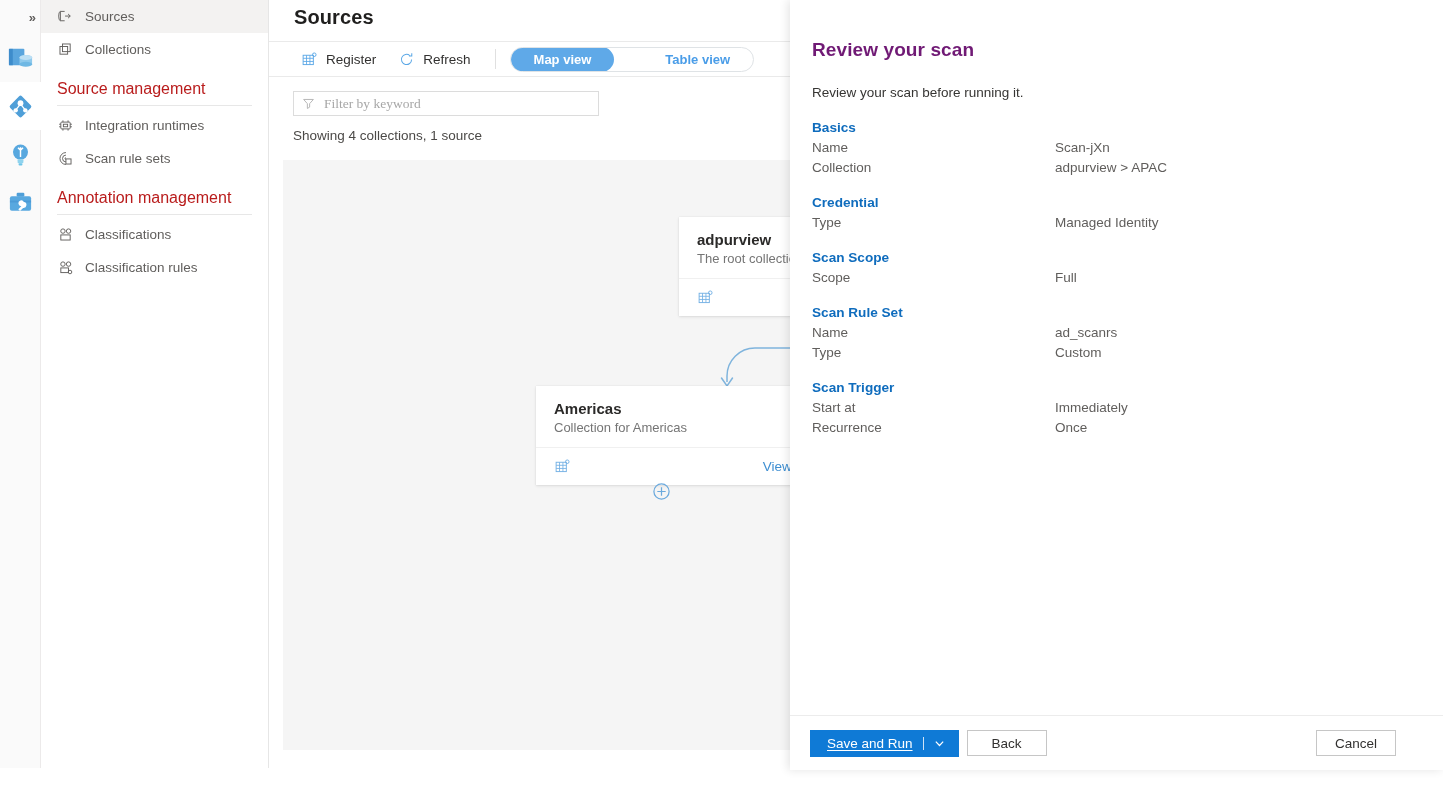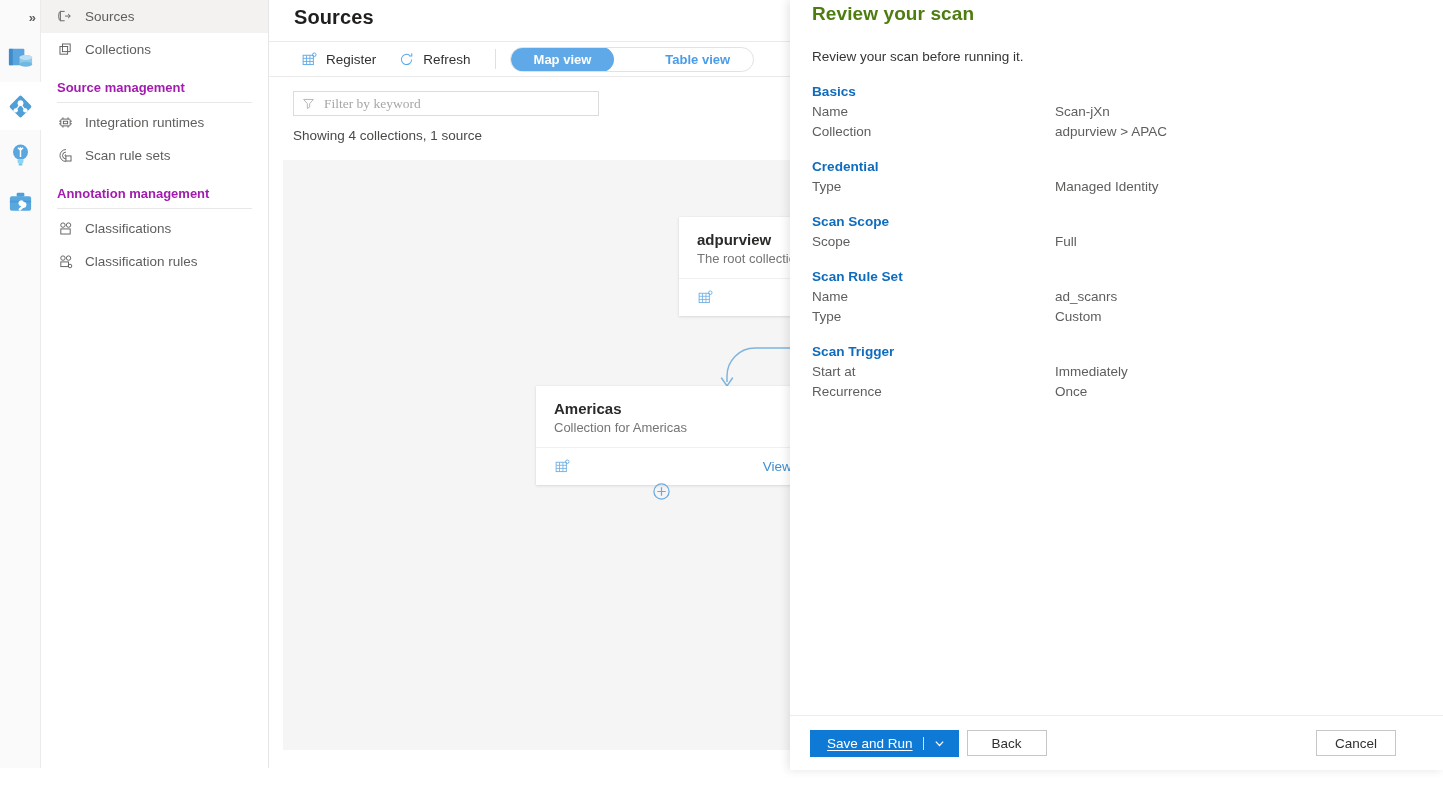--- a/index.html
+++ b/index.html
@@ -40,21 +40,21 @@
     background: #ffffff; border-right: 1px solid #e6e6e6;
   }
   .nav-item {
     height: 33px; display: flex; align-items: center;
     padding-left: 16px; gap: 11px; cursor: pointer; color: #605e5c;
     font-size: 13.5px;
   }
   .nav-item.active { background: #f3f2f1; }
   .nav-ico { width: 17px; height: 17px; flex: 0 0 17px; color: #605e5c; display:block; }
   .nav-group {
-    padding: 14px 0 7px 16px; font-size: 13px; color: #a21caf; font-weight: 700;
+    padding: 14px 0 7px 16px; font-size: 16px; color: #b91c1c; font-weight: 400;
   }
   .nav-sep { height: 1px; background: #e7e7e7; margin: 0 16px 3px 16px; }
 
   
   .main {
     position: absolute; left: 269px; top: 0; right: 0; height: 768px;
     background: #ffffff;
   }
   .page-title {
     position: absolute; left: 25px; top: 6px;
@@ -121,22 +121,22 @@
   }
   .arrow-svg { position: absolute; overflow: visible; }
 
   
   .panel {
     position: absolute; left: 790px; top: 0; width: 653px; height: 770px;
     background: #ffffff; box-shadow: -2px 0 9px rgba(0,0,0,.11);
   }
   .panel-head { padding: 0 22px; }
   .panel-title {
-    font-size: 19px; font-weight: 600; color: #4d7c0f;
-    padding-top: 3px; letter-spacing: .1px;
+    font-size: 19px; font-weight: 600; color: #701a75;
+    padding-top: 3px; letter-spacing: .1px; margin-top: 36px;
   }
   .panel-desc { font-size: 13.5px; color: #363533; margin-top: 24px; }
   .sec { margin-top: 20px; padding: 0 22px; }
   .sec-title { font-size: 13.6px; font-weight: 700; color: #0f6cbd; }
   .kv { display: flex; margin-top: 5px; }
   .kv-k { width: 243px; font-size: 13.5px; color: #605e5c; }
   .kv-v { font-size: 13.5px; color: #605e5c; }
 
   .panel-footer {
     position: absolute; left: 0; bottom: 0; width: 653px; height: 55px;

